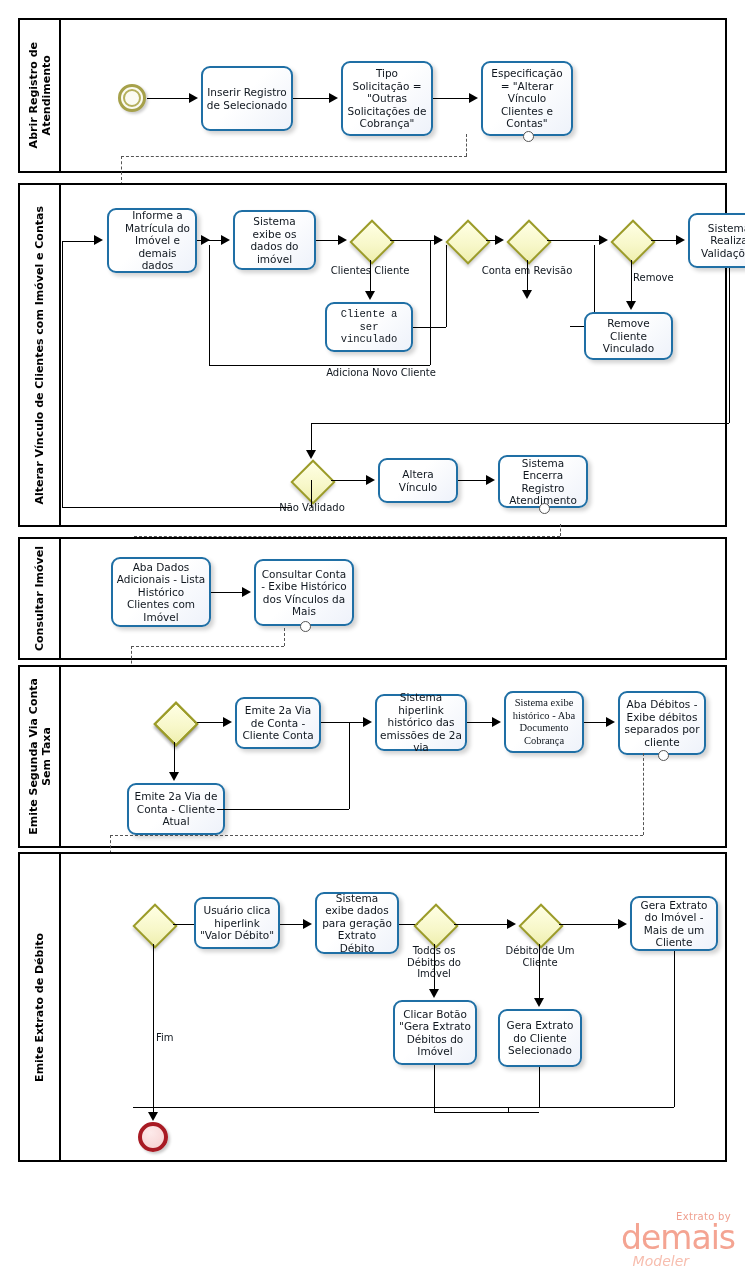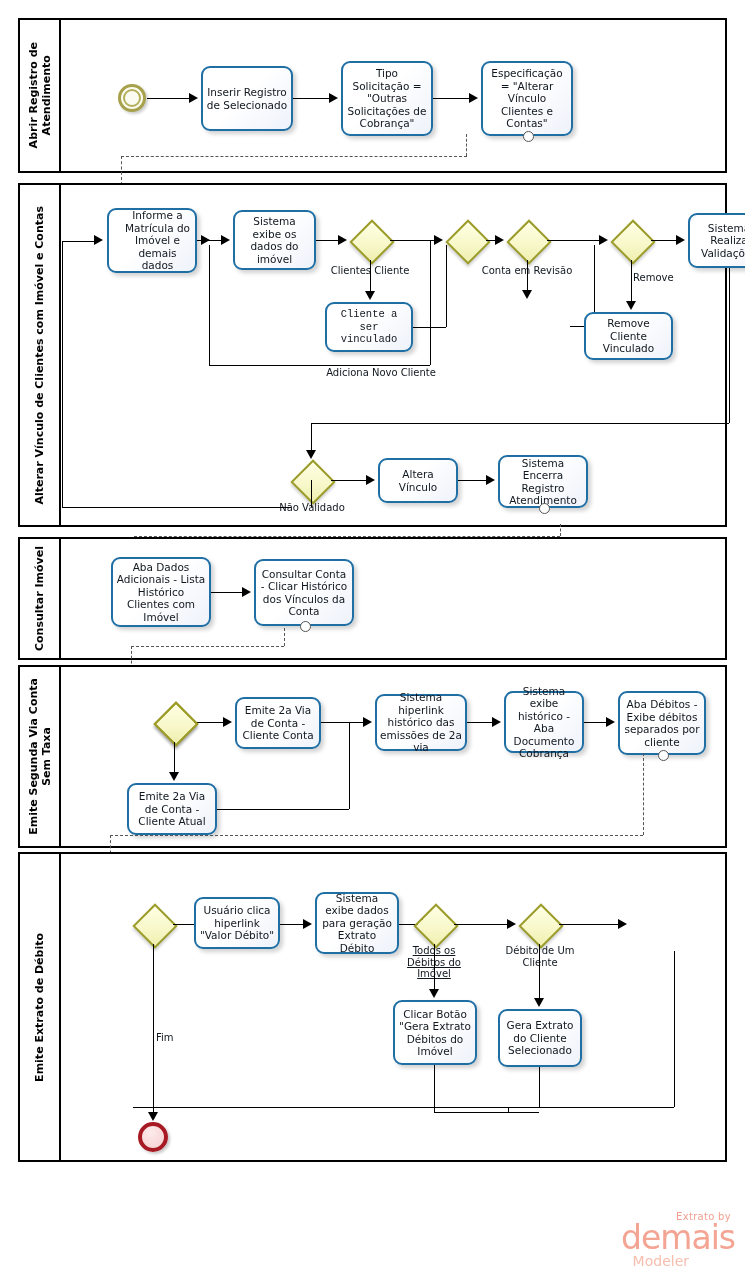--- a/index.html
+++ b/index.html
@@ -59,21 +59,21 @@
 
   
   .pin{position:absolute;width:9px;height:9px;border-radius:50%;border:1px solid #555;background:#fff;}
 
   .lbl{position:absolute;font-size:10px;color:#10171f;line-height:11.5px;text-align:center;white-space:pre-line;}
 
   
   #logo{position:absolute;right:10px;bottom:8px;width:140px;height:58px;text-align:right;}
   #logo .pw{font-size:10px;color:#f0a090;letter-spacing:.3px;margin-right:4px;}
   #logo .bz{font-size:33px;color:#f4a492;line-height:32px;letter-spacing:-1px;font-weight:500;}
-  #logo .md{font-size:14px;color:#f7bdae;line-height:15px;margin-right:46px;}
+  #logo .md{font-size:14px;color:#f7bdae;line-height:15px;margin-right:46px;font-style:italic;}
 </style>
 </head>
 <body>
 
 <div id="page">
 
   <div class="pool" style="left:18px;top:18px;width:709px;height:155px;">
     <div class="lane-header">
       <span>Abrir Registro de
 Atendimento</span>
@@ -241,21 +241,21 @@
     <div class="lane-header">
       <span>Consultar Imóvel</span>
     </div>
     <div class="lane-body">
       <div class="task" style="left:50px;top:18px;width:100px;height:70px;">
         <span>Aba Dados Adicionais - Lista Histórico Clientes com Imóvel</span>
       </div>
       <div class="ln h" style="left:150px;top:53px;width:34px;"></div>
       <div class="arrow r" style="left:181px;top:48px;"></div>
       <div class="task" style="left:193px;top:20px;width:100px;height:67px;">
-        <span>Consultar Conta - Clicar Histórico dos Vínculos da Conta</span>
+        <span>Consultar Conta - Exibe Histórico dos Vínculos da Mais</span>
       </div>
       <div class="pin" style="left:239px;top:82px;"></div>
     </div>
   </div>
 
   <div class="dln v" style="left:284px;top:628px;height:18px;"></div>
   <div class="dln h" style="left:131px;top:646px;width:153px;"></div>
   <div class="dln v" style="left:131px;top:646px;height:37px;"></div>
   <div class="oarrow-wrap" style="left:126px;top:681px;">
     <svg width="11" height="10" viewBox="0 0 11 10">
@@ -278,37 +278,37 @@
       <div class="arrow r" style="left:162px;top:50px;"></div>
       <div class="task" style="left:174px;top:30px;width:86px;height:52px;">
         <span>Emite 2a Via de Conta - Cliente Conta</span>
       </div>
 
       <div class="gw" style="left:93px;top:35px;">
           <i></i>
         </div>
       <div class="ln v" style="left:113px;top:75px;height:33px;"></div>
       <div class="arrow d" style="left:108px;top:105px;"></div>
-      <div class="task" style="left:66px;top:116px;width:90px;height:52px;justify-content:flex-end;">
+      <div class="task" style="left:66px;top:116px;width:98px;height:52px;justify-content:flex-end;">
         <span>Emite 2a Via de Conta - Cliente Atual</span>
       </div>
 
       <div class="ln h" style="left:260px;top:55px;width:28px;"></div>
       <div class="ln h" style="left:156px;top:142px;width:132px;"></div>
       <div class="ln v" style="left:288px;top:55px;height:87px;"></div>
       <div class="ln h" style="left:288px;top:55px;width:17px;"></div>
       <div class="arrow r" style="left:302px;top:50px;"></div>
 
       <div class="task" style="left:314px;top:27px;width:92px;height:57px;">
         <span>Sistema hiperlink histórico das emissões de 2a via</span>
       </div>
 
       <div class="ln h" style="left:406px;top:55px;width:28px;"></div>
       <div class="arrow r" style="left:431px;top:50px;"></div>
-      <div class="task" style="left:443px;top:24px;width:80px;height:62px;">
+      <div class="task" style="left:443px;top:24px;width:80px;height:62px;font-family:Liberation Serif, serif;">
         <span>Sistema exibe histórico - Aba Documento Cobrança</span>
       </div>
 
       <div class="ln h" style="left:523px;top:55px;width:25px;"></div>
       <div class="arrow r" style="left:545px;top:50px;"></div>
       <div class="task" style="left:557px;top:24px;width:88px;height:64px;">
         <span>Aba Débitos - Exibe débitos separados por cliente</span>
       </div>
       <div class="pin" style="left:597px;top:83px;"></div>
     </div>
@@ -346,32 +346,35 @@
       <div class="task" style="left:254px;top:38px;width:84px;height:62px;">
         <span>Sistema exibe dados para geração Extrato Débito</span>
       </div>
 
       <div class="ln h" style="left:338px;top:70px;width:26px;"></div>
       <div class="arrow r" style="left:361px;top:65px;"></div>
 
       <div class="gw" style="left:353px;top:50px;">
           <i></i>
         </div>
-      <div class="lbl" style="left:337px;top:91px;width:72px;text-decoration:underline;">Todos os Débitos do Imóvel</div>
+      <div class="lbl" style="left:337px;top:91px;width:72px;">Todos os Débitos do Imóvel</div>
 
       <div class="ln h" style="left:393px;top:70px;width:56px;"></div>
       <div class="arrow r" style="left:446px;top:65px;"></div>
 
       <div class="gw" style="left:458px;top:50px;">
           <i></i>
         </div>
       <div class="lbl" style="left:441px;top:91px;width:76px;">Débito de Um Cliente</div>
 
       <div class="ln h" style="left:498px;top:70px;width:62px;"></div>
       <div class="arrow r" style="left:557px;top:65px;"></div>
+      <div class="task" style="left:569px;top:42px;width:88px;height:55px;">
+        <span>Gera Extrato do Imóvel - Mais de um Cliente</span>
+      </div>
 
       <div class="ln v" style="left:373px;top:90px;height:48px;"></div>
       <div class="arrow d" style="left:368px;top:135px;"></div>
       <div class="task" style="left:332px;top:146px;width:84px;height:65px;">
         <span>Clicar Botão "Gera Extrato Débitos do Imóvel</span>
       </div>
 
       <div class="ln v" style="left:478px;top:90px;height:57px;"></div>
       <div class="arrow d" style="left:473px;top:144px;"></div>
       <div class="task" style="left:437px;top:155px;width:84px;height:58px;">

